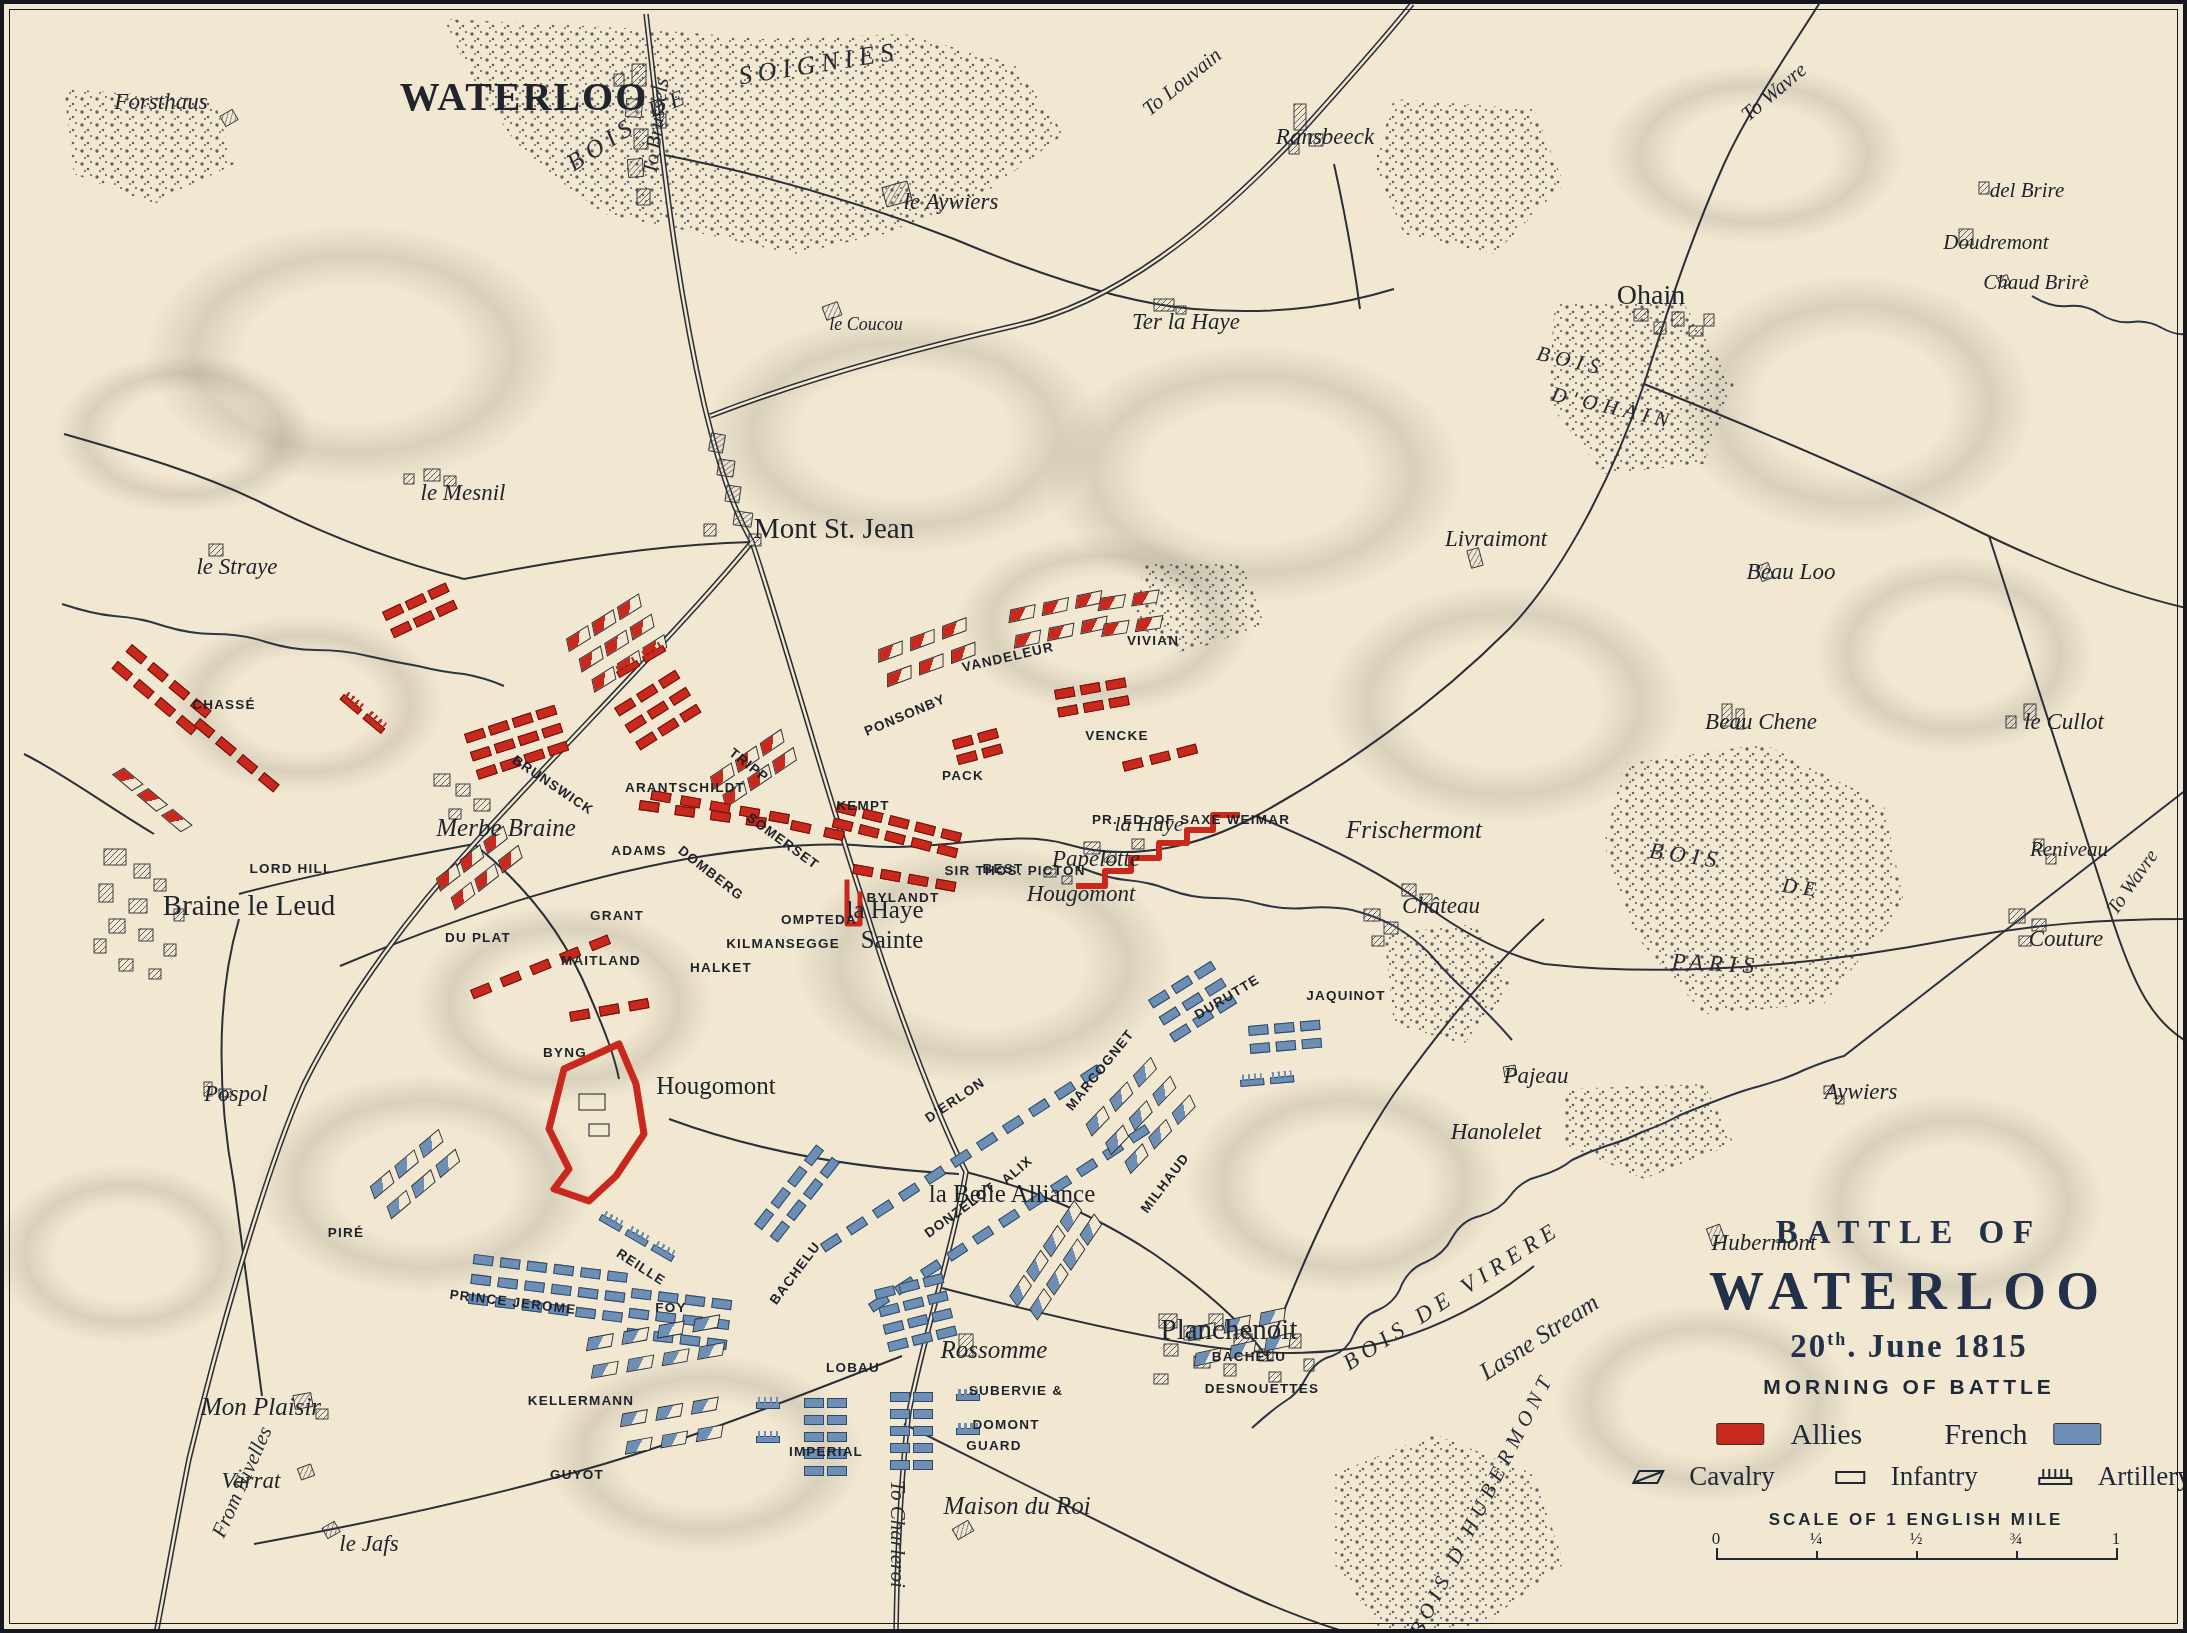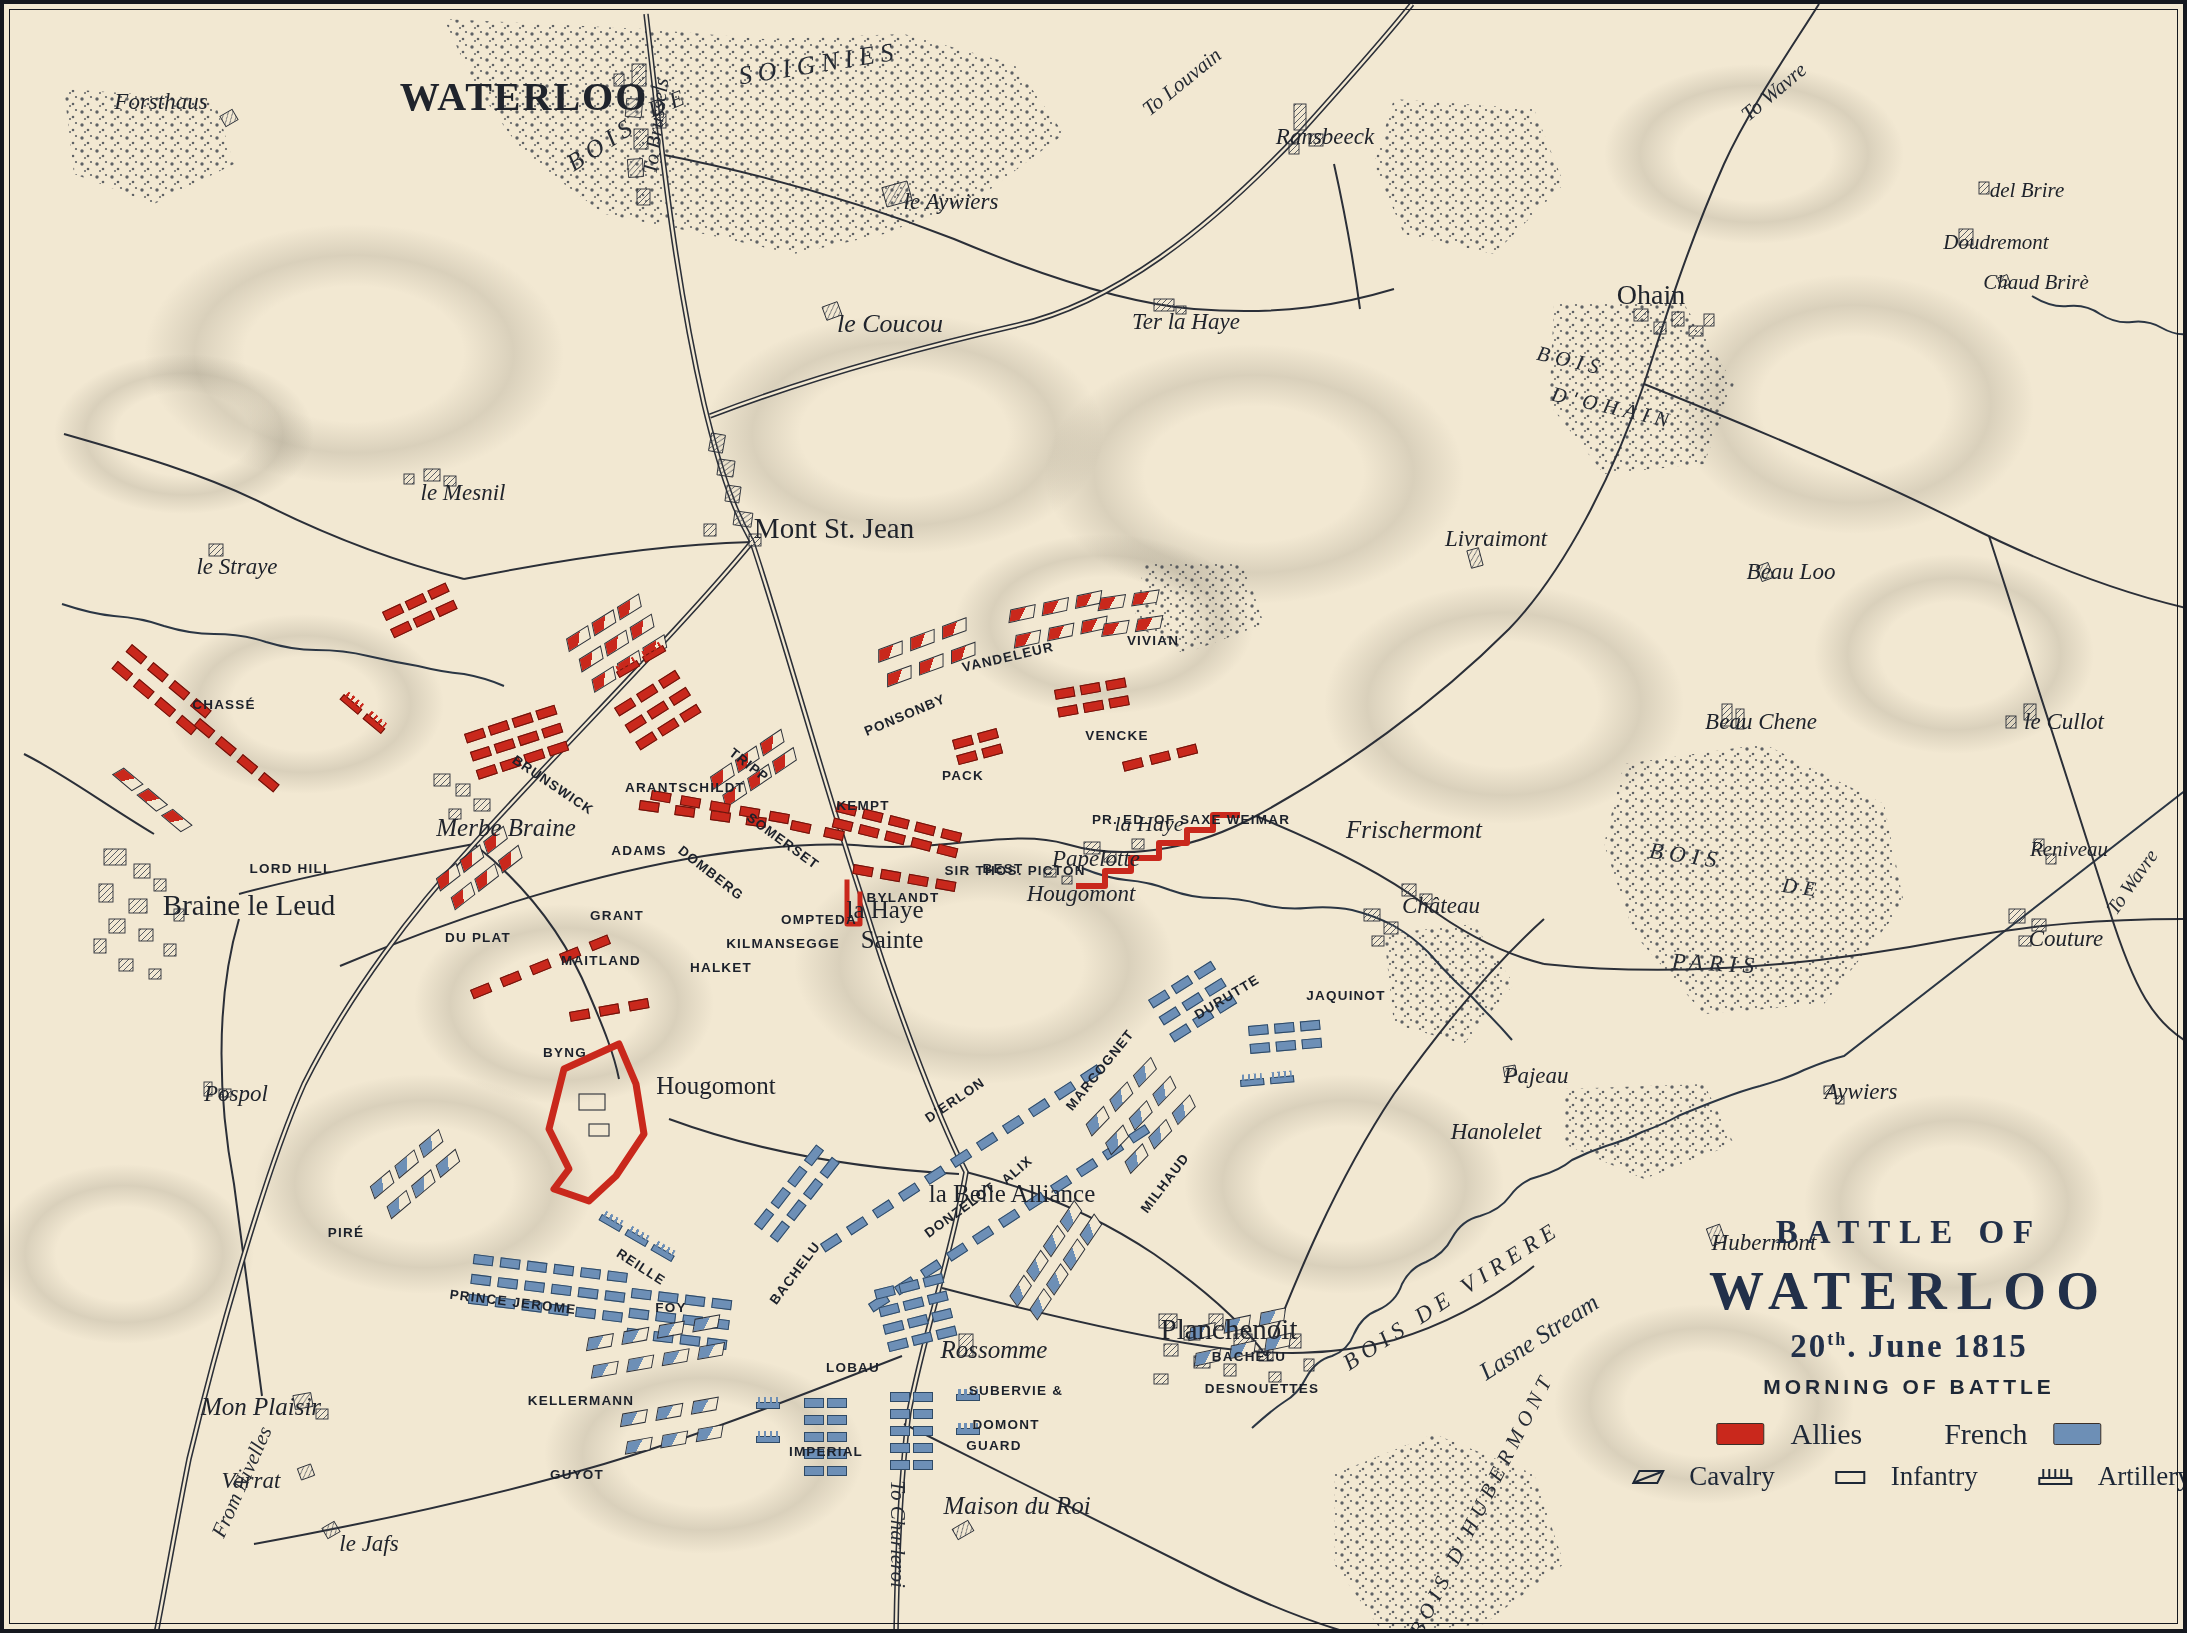--- a/index.html
+++ b/index.html
@@ -285,28 +285,44 @@
             <line x1="14" y1="11" x2="14" y2="3"></line>
           <line x1="20" y1="11" x2="20" y2="3"></line>
             <line x1="26" y1="11" x2="26" y2="3"></line>
             <line x1="32" y1="11" x2="32" y2="3"></line>
         </g>
       </svg>
       <span>Artillery</span>
     </div>
   </div>
 
+  <div class="sbar">
+    <div class="scap">SCALE OF 1 ENGLISH MILE</div>
+    <div class="sline" id="scale-line">
+      <div class="base"></div>
+    <div class="stick" style="left: 0%; height: 12px;"></div>
+        <div class="stlab" style="left: 0%;">0</div>
+        <div class="stick" style="left: 25%;"></div>
+        <div class="stlab" style="left: 25%;">¼</div>
+        <div class="stick" style="left: 50%;"></div>
+        <div class="stlab" style="left: 50%;">½</div>
+        <div class="stick" style="left: 75%;"></div>
+        <div class="stlab" style="left: 75%;">¾</div>
+        <div class="stick" style="left: 100%; height: 12px;"></div>
+        <div class="stlab" style="left: 100%;">1</div>
+      </div>
+  </div>
 <div class="pl k-i" style="left: 157px; top: 98px; font-size: 23px; transform: translate(-50%, -50%);">Forsthaus</div>
     <div class="pl k-T" style="left: 520px; top: 92px; font-size: 40px; transform: translate(-50%, -50%);">WATERLOO</div>
     <div class="pl k-a" style="left: 598px; top: 140px; font-size: 25px; transform: translate(-50%, -50%) rotate(-33deg);">BOIS</div>
     <div class="pl k-a" style="left: 665px; top: 99px; font-size: 23px; transform: translate(-50%, -50%) rotate(-22deg);">DE</div>
     <div class="pl k-a" style="left: 815px; top: 60px; font-size: 26px; transform: translate(-50%, -50%) rotate(-9deg);">SOIGNIES</div>
     <div class="pl k-r" style="left: 652px; top: 122px; font-size: 21px; transform: translate(-50%, -50%) rotate(-83deg);">To Brussels</div>
     <div class="pl k-i" style="left: 947px; top: 198px; font-size: 23px; transform: translate(-50%, -50%);">le Aywiers</div>
-    <div class="pl k-i" style="left: 886px; top: 320px; font-size: 26px; transform: translate(-50%, -50%); text-align: right;">le Coucou</div>
+    <div class="pl k-i" style="left: 862px; top: 320px; font-size: 18px; transform: translate(-50%, -50%); text-align: right;">le Coucou</div>
     <div class="pl k-i" style="left: 1182px; top: 318px; font-size: 23px; transform: translate(-50%, -50%);">Ter la Haye</div>
     <div class="pl k-r" style="left: 1178px; top: 78px; font-size: 21px; transform: translate(-50%, -50%) rotate(-39deg);">To Louvain</div>
     <div class="pl k-i" style="left: 1321px; top: 133px; font-size: 23px; transform: translate(-50%, -50%);">Ransbeeck</div>
     <div class="pl k-t" style="left: 1647px; top: 291px; font-size: 28px; transform: translate(-50%, -50%);">Ohain</div>
     <div class="pl k-a" style="left: 1567px; top: 357px; font-size: 21px; transform: translate(-50%, -50%) rotate(13deg);">BOIS</div>
     <div class="pl k-a" style="left: 1609px; top: 404px; font-size: 21px; transform: translate(-50%, -50%) rotate(13deg);">D'OHAIN</div>
     <div class="pl k-i" style="left: 2023px; top: 186px; font-size: 21px; transform: translate(-50%, -50%);">del Brire</div>
     <div class="pl k-i" style="left: 1992px; top: 238px; font-size: 21px; transform: translate(-50%, -50%);">Doudremont</div>
     <div class="pl k-i" style="left: 2032px; top: 278px; font-size: 21px; transform: translate(-50%, -50%);">Chaud Brirè</div>
     <div class="pl k-r" style="left: 1770px; top: 88px; font-size: 21px; transform: translate(-50%, -50%) rotate(-40deg);">To Wavre</div>

